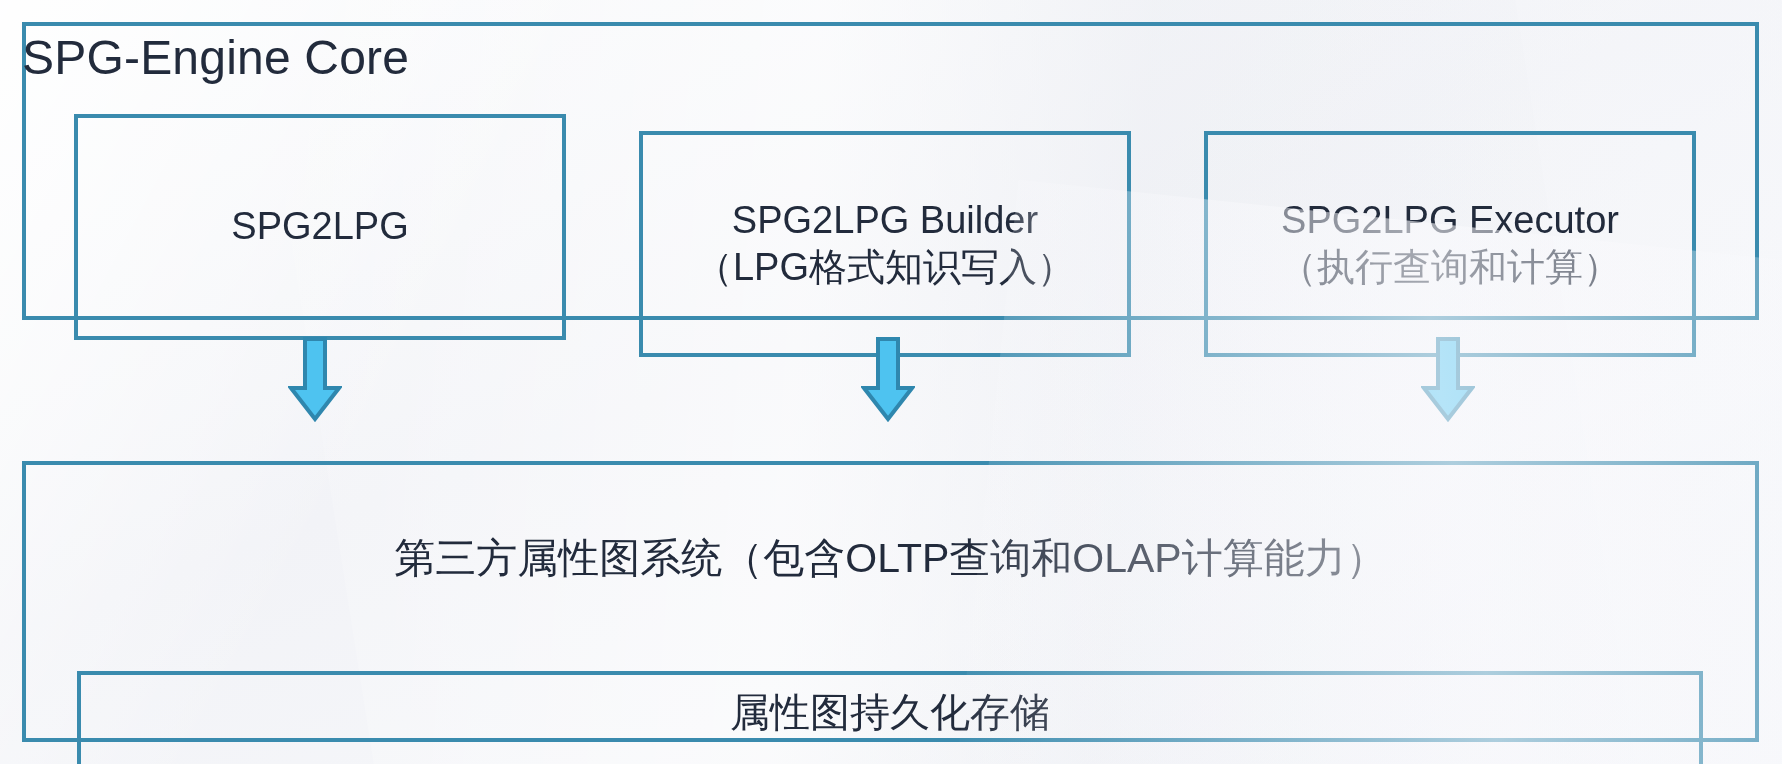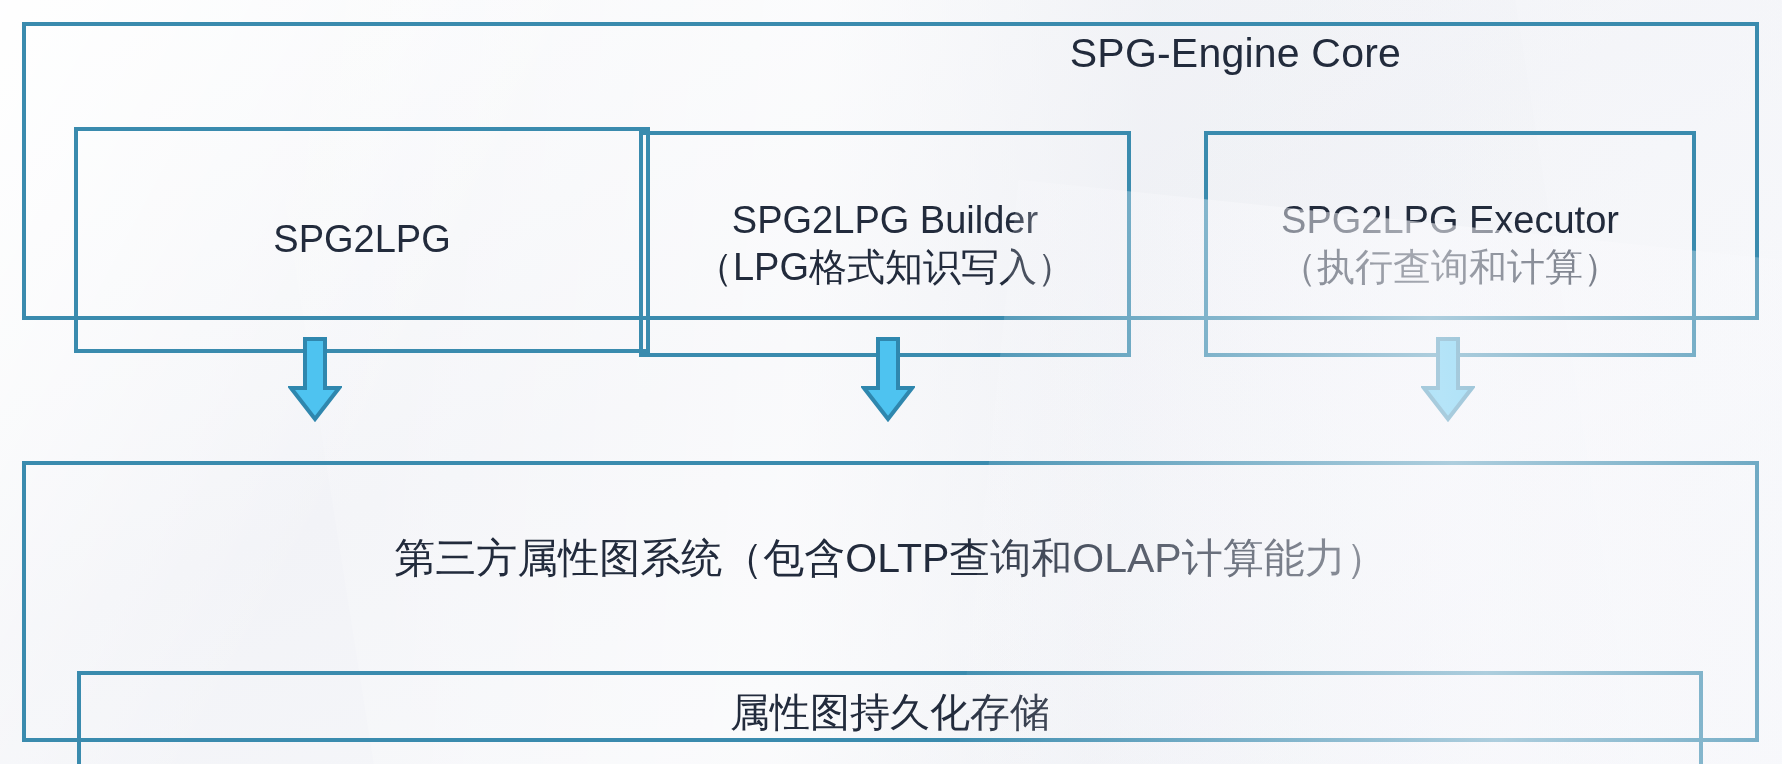--- a/index.html
+++ b/index.html
@@ -62,22 +62,22 @@
     top: 22px;
     width: 1737px;
     height: 298px;
   }
 
   #top-title {
     position: absolute;
     left: 22px;
     top: 30px;
     width: 1379px;
-    text-align: right;
-    font-size: 41px;
+    text-align: left;
+    font-size: 48px;
     line-height: 1.15;
     color: #222b3c;
     letter-spacing: 0.2px;
     white-space: nowrap;
   }
 
   
   .inner-top {
     display: flex;
     align-items: center;
@@ -86,22 +86,22 @@
     padding: 4px 8px;
   }
   .inner-top .inner-label {
     font-size: 38px;
     line-height: 1.24;
     color: #222b3c;
   }
 
   #box-translator {
     left: 74px;
-    top: 127px;
-    width: 576px;
+    top: 114px;
+    width: 492px;
     height: 226px;
   }
   #box-builder {
     left: 639px;
     top: 131px;
     width: 492px;
     height: 226px;
   }
   #box-executor {
     left: 1204px;

